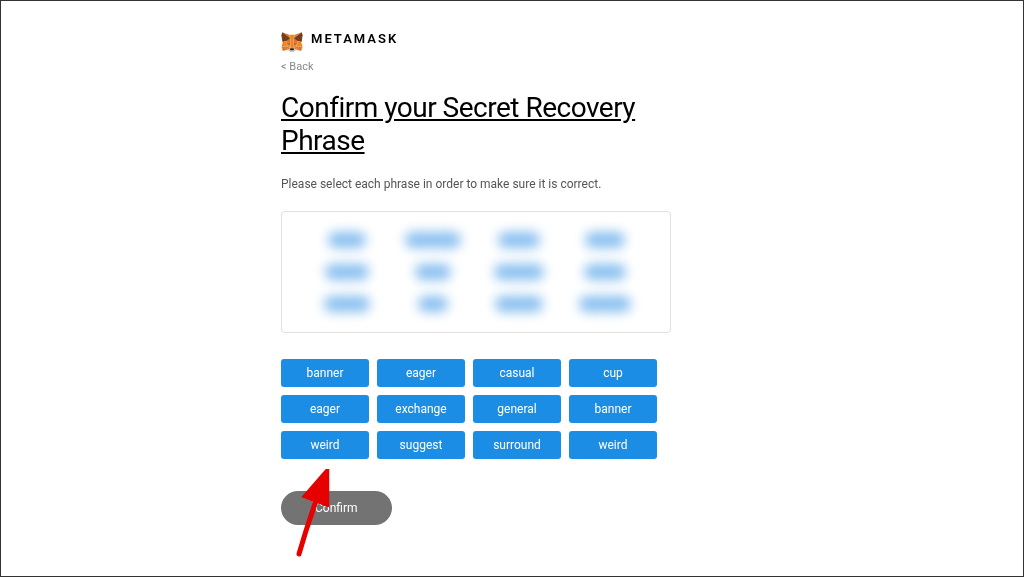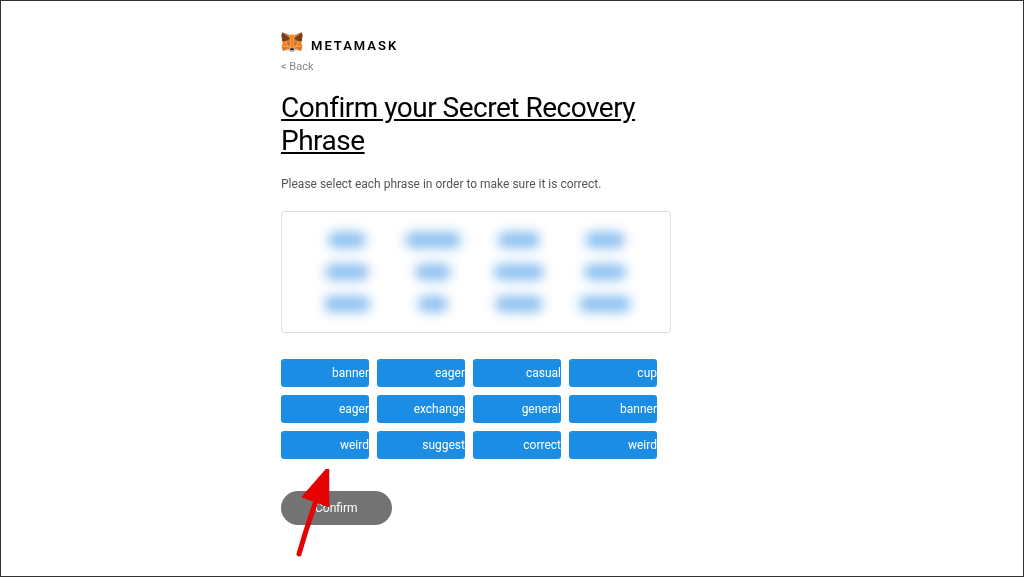--- a/index.html
+++ b/index.html
@@ -15,21 +15,21 @@
       border: 1px solid #333;
       position: relative;
       overflow: hidden;
     }
     .container {
       padding: 30px 0 0 280px;
       width: 700px;
     }
     .header-row {
       display: flex;
-      align-items: flex-end;
+      align-items: flex-start;
       gap: 8px;
       margin-bottom: 2px;
     }
     .fox-icon {
       width: 22px;
       height: 22px;
     }
     .brand-name {
       font-size: 13px;
       font-weight: 600;
@@ -79,21 +79,21 @@
     .word-grid {
       display: grid;
       grid-template-columns: repeat(4, 88px);
       gap: 8px 8px;
       margin-bottom: 32px;
     }
     .word-chip {
       background: #1c8de4;
       color: #fff;
       font-size: 12px;
-      text-align: right;
+      text-align: center;
       padding: 7px 0;
       border-radius: 3px;
       cursor: pointer;
       border: none;
       font-family: inherit;
     }
     .confirm-button {
       background: #737373;
       color: #fff;
       font-size: 12px;
@@ -173,21 +173,21 @@
       <button class="word-chip">banner</button>
       <button class="word-chip">eager</button>
       <button class="word-chip">casual</button>
       <button class="word-chip">cup</button>
       <button class="word-chip">eager</button>
       <button class="word-chip">exchange</button>
       <button class="word-chip">general</button>
       <button class="word-chip">banner</button>
       <button class="word-chip">weird</button>
       <button class="word-chip">suggest</button>
-      <button class="word-chip">correct</button>
+      <button class="word-chip">surround</button>
       <button class="word-chip">weird</button>
     </div>
 
   <button class="confirm-button">Confirm</button>
 </div>
 
 <svg class="arrow-annotation" width="60" height="90" viewBox="0 0 60 90">
   <defs>
     <marker id="arrowhead" markerWidth="10" markerHeight="10" refX="5" refY="3" orient="auto">
       <polygon points="0 0, 8 3, 0 6" fill="#e60000"></polygon>

